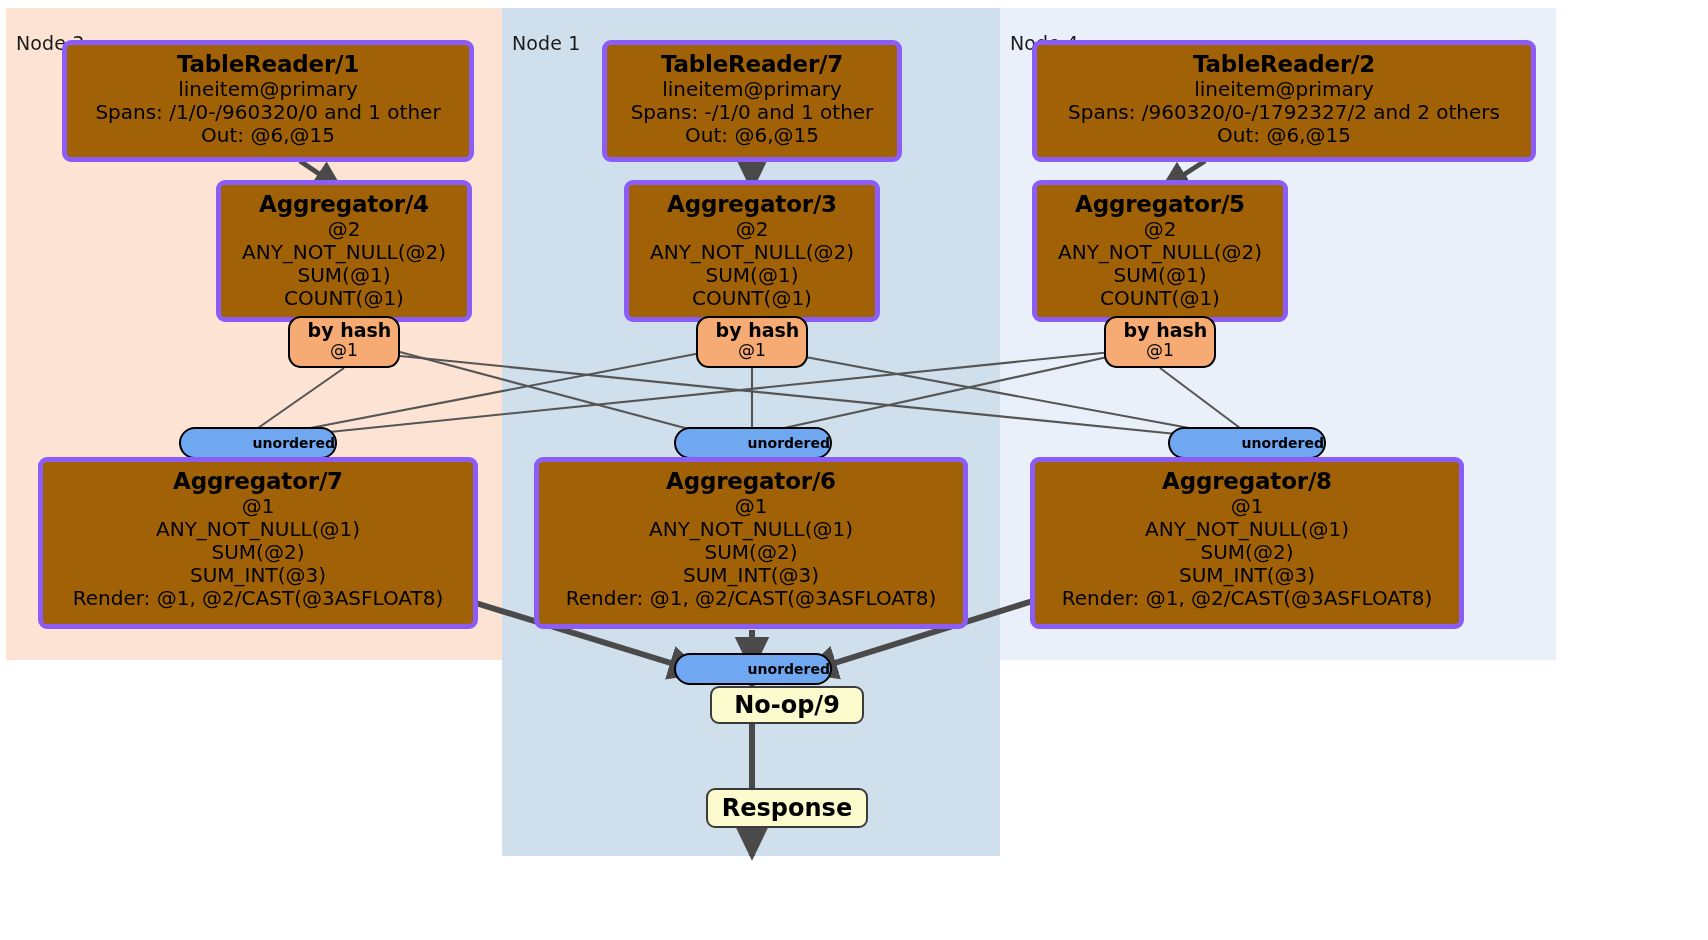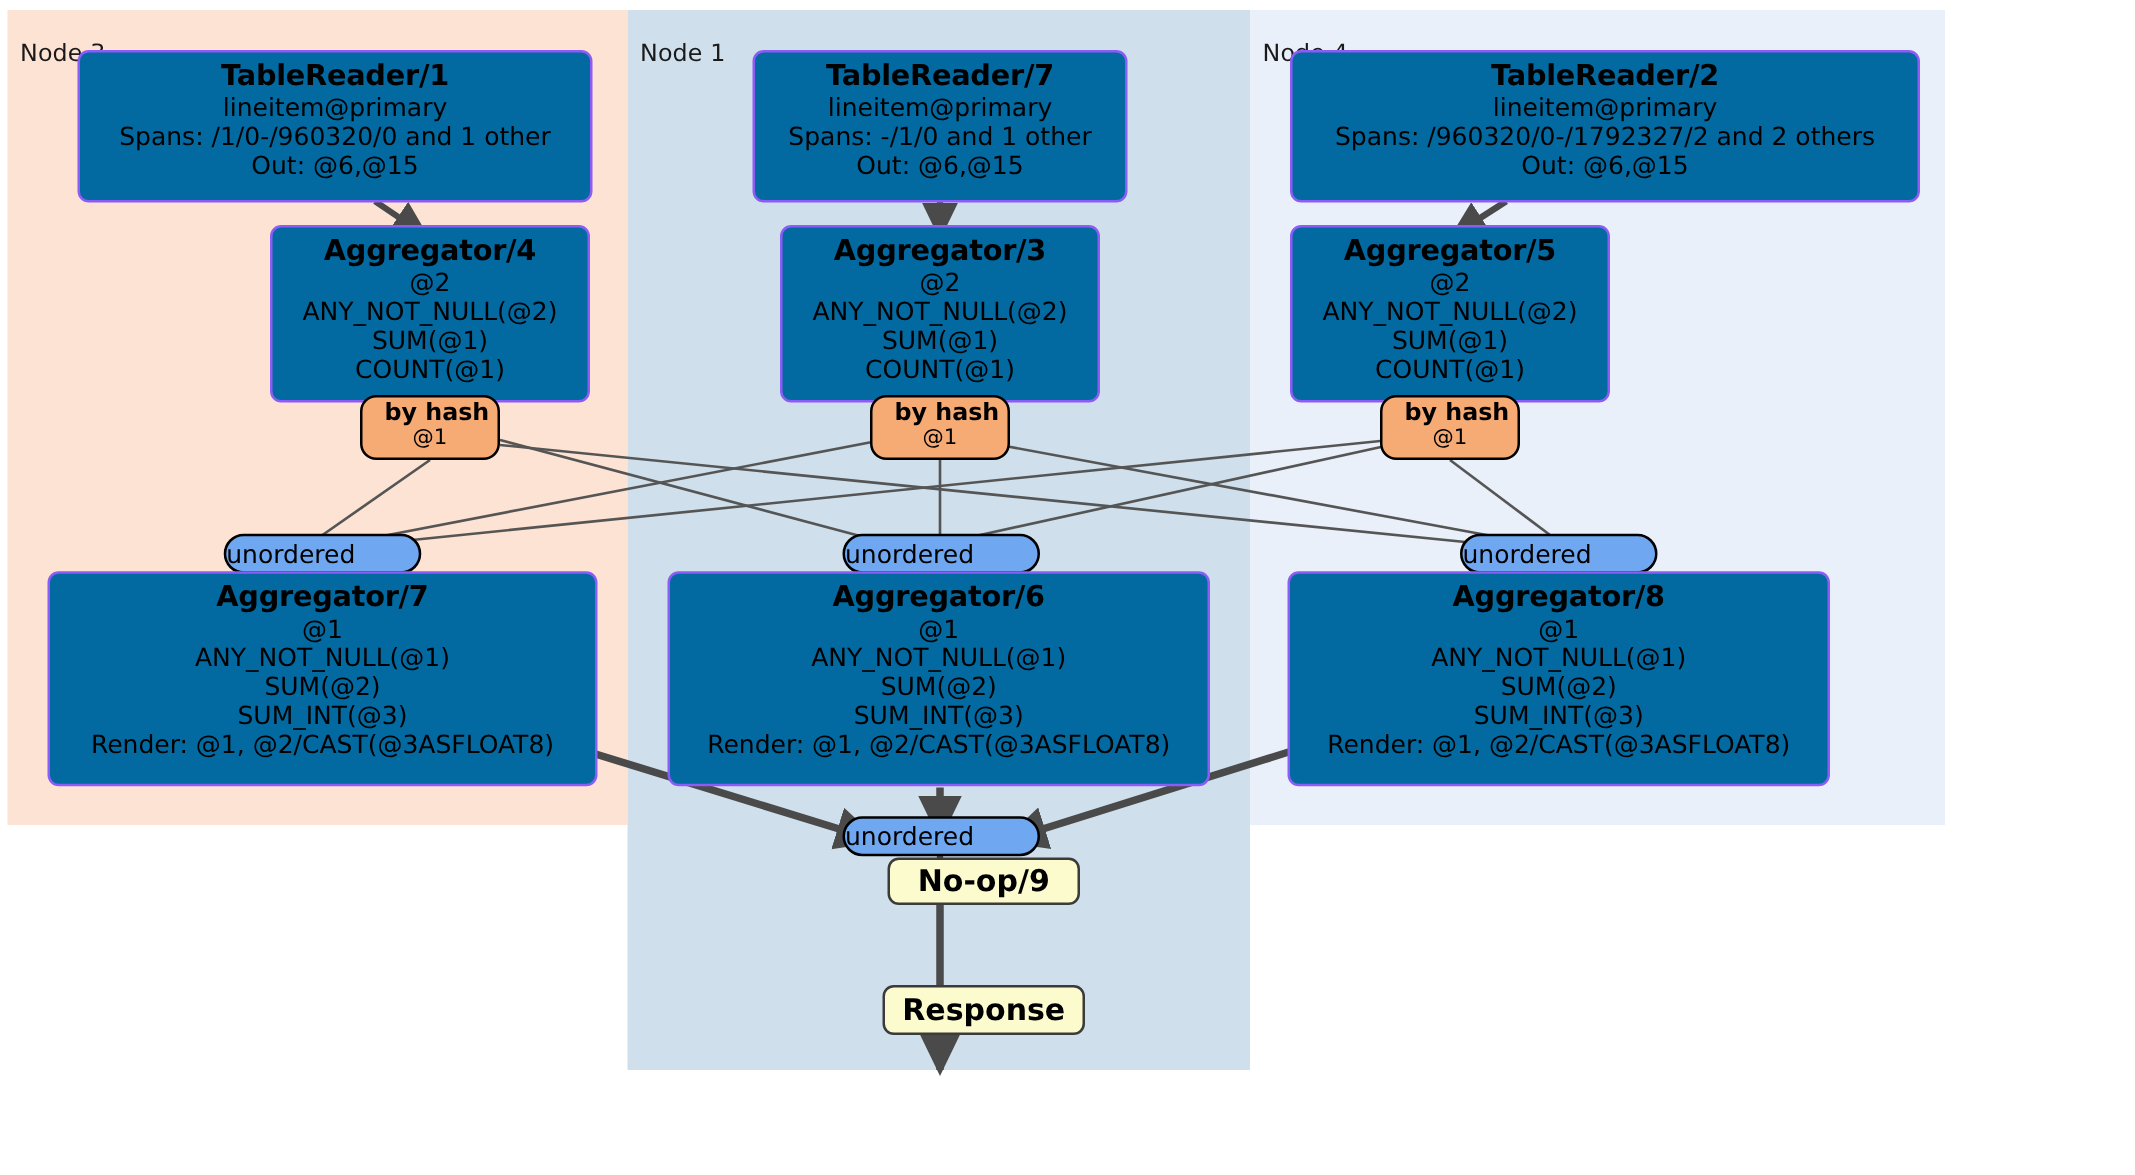--- a/index.html
+++ b/index.html
@@ -14,41 +14,41 @@
       letter-spacing:0.1px;white-space:nowrap;}
 
   #panel-node3{left:6px;top:8px;width:496px;height:652px;background:#fce3d3;}
   #panel-node1{left:502px;top:8px;width:498px;height:848px;background:#cfe0ec;}
   #panel-node2{left:1000px;top:8px;width:556px;height:652px;background:#eaf0fa;}
 
   
   #edges{position:absolute;left:0;top:0;width:1708px;height:940px;pointer-events:none;}
 
   
-  .proc{position:absolute;box-sizing:border-box;background:#0369a1;
-        border:2px solid #8b5cf6;border-radius:9px;
+  .proc{position:absolute;box-sizing:border-box;background:#a16207;
+        border:5px solid #8b5cf6;border-radius:9px;
         text-align:center;color:#000;line-height:1.16;
         padding:6px 10px 7px 10px;}
   .proc .title{font-size:23px;font-weight:bold;letter-spacing:-0.2px;white-space:nowrap;}
   .proc .ln{font-size:20px;white-space:nowrap;}
 
   .smallbox{position:absolute;box-sizing:border-box;background:#fbfbcd;
         border:2px solid #3b3b3b;border-radius:9px;
         display:flex;align-items:center;justify-content:center;
         font-size:24px;font-weight:bold;color:#000;white-space:nowrap;margin-left:34px;}
 
   
   .badge{position:absolute;box-sizing:border-box;border:2px solid #000;
          text-align:center;color:#000;white-space:nowrap;}
   .badge-hash{background:#f7ab74;border-radius:13px;padding:2px 0 3px 0;line-height:1.1;}
   .badge-hash .bh-t{font-size:19px;font-weight:bold;padding-left:11px;}
   .badge-hash .bh-s{font-size:17px;}
   .badge-unord{background:#6fa8f0;border-radius:17px;
-         display:flex;align-items:center;justify-content:flex-start;
-         font-size:20px;font-weight:normal;}
+         display:flex;align-items:center;justify-content:flex-end;
+         font-size:14px;font-weight:bold;}
 </style>
 </head>
 <body>
 
 <div id="stage">
 
   <div class="panel" id="panel-node3">
     <div class="panel-label">Node 3</div>
   </div>
   <div class="panel" id="panel-node1">

